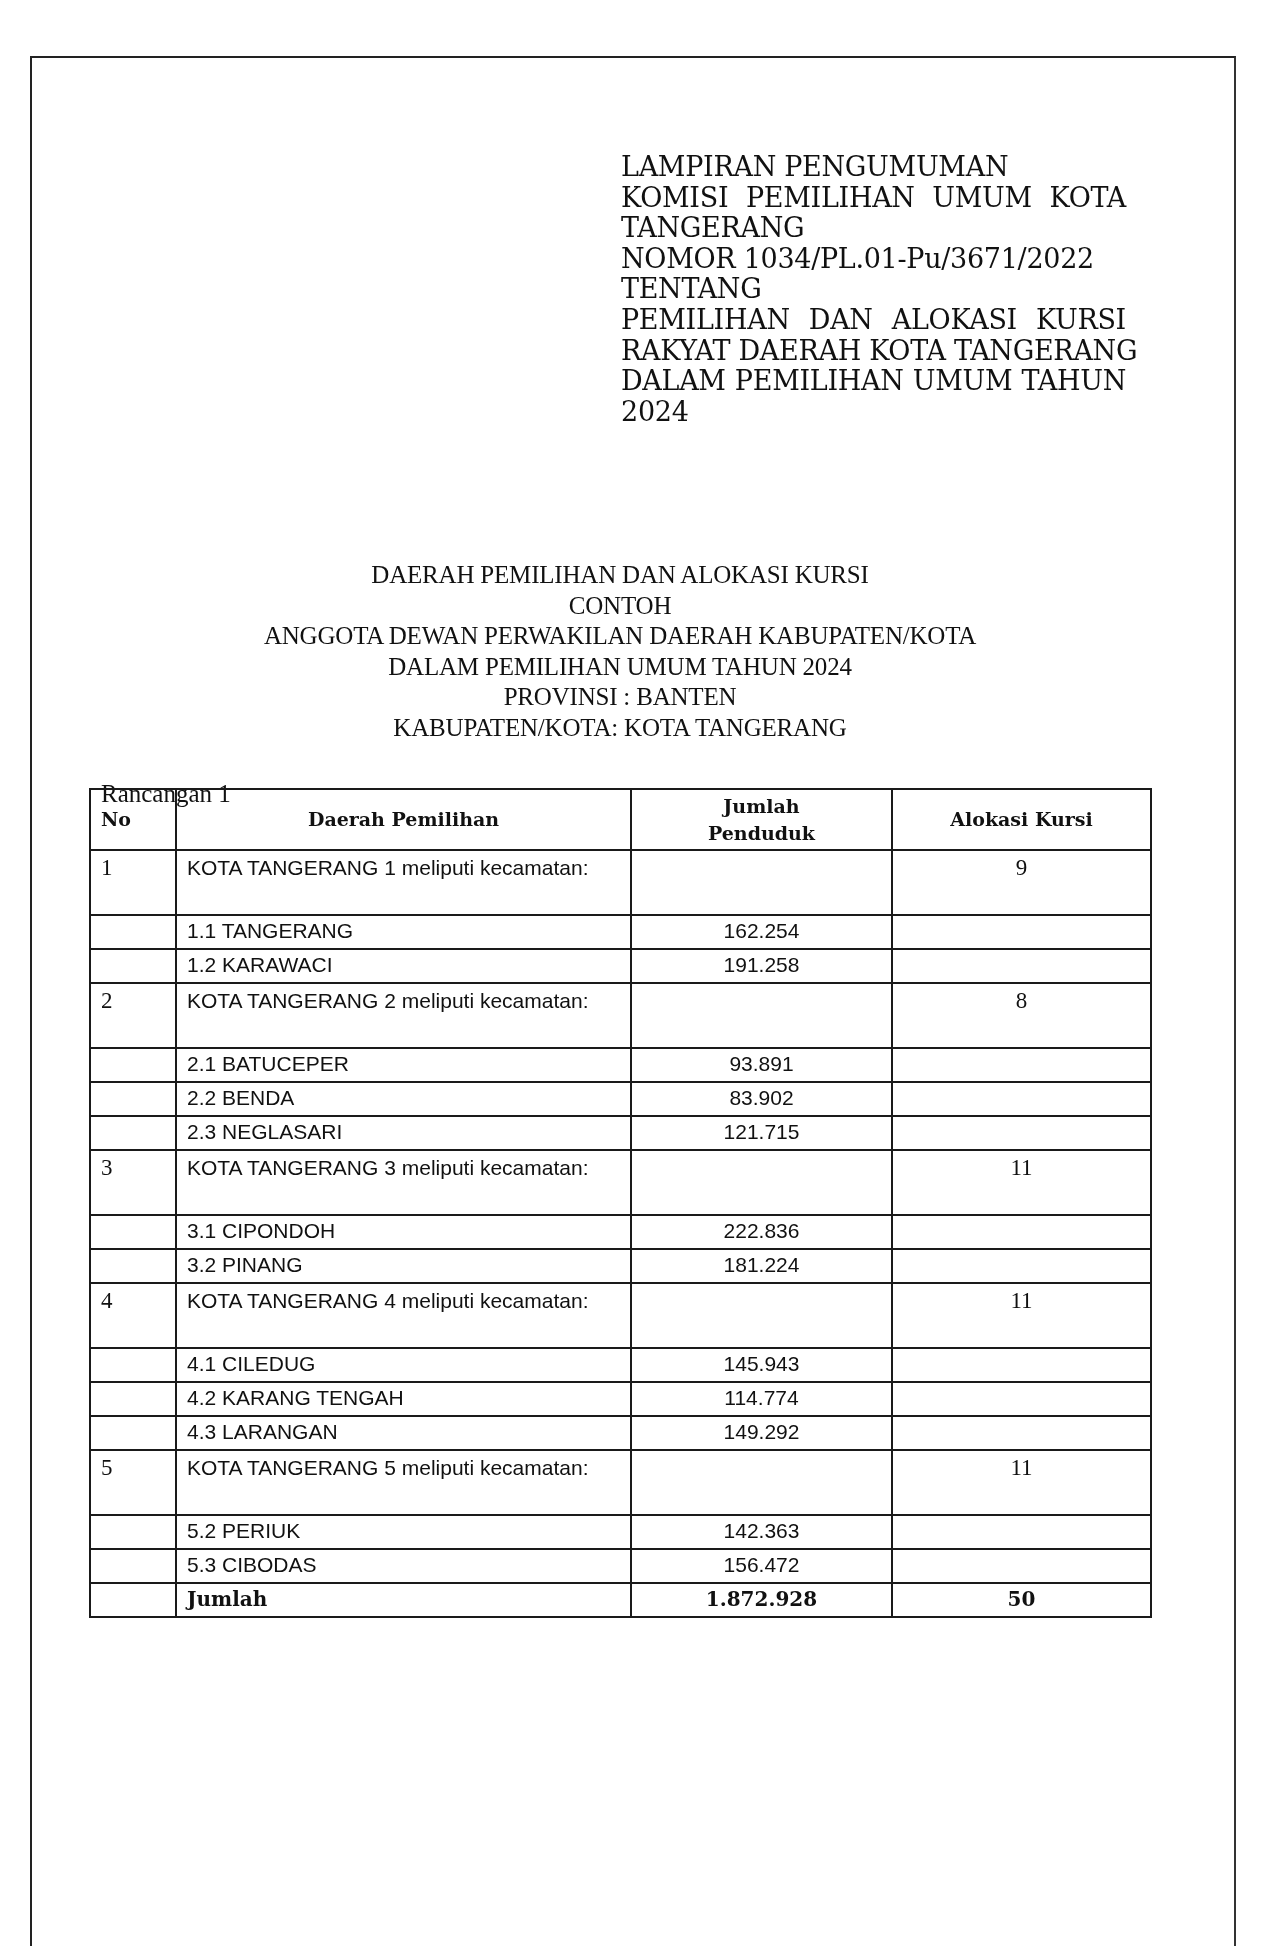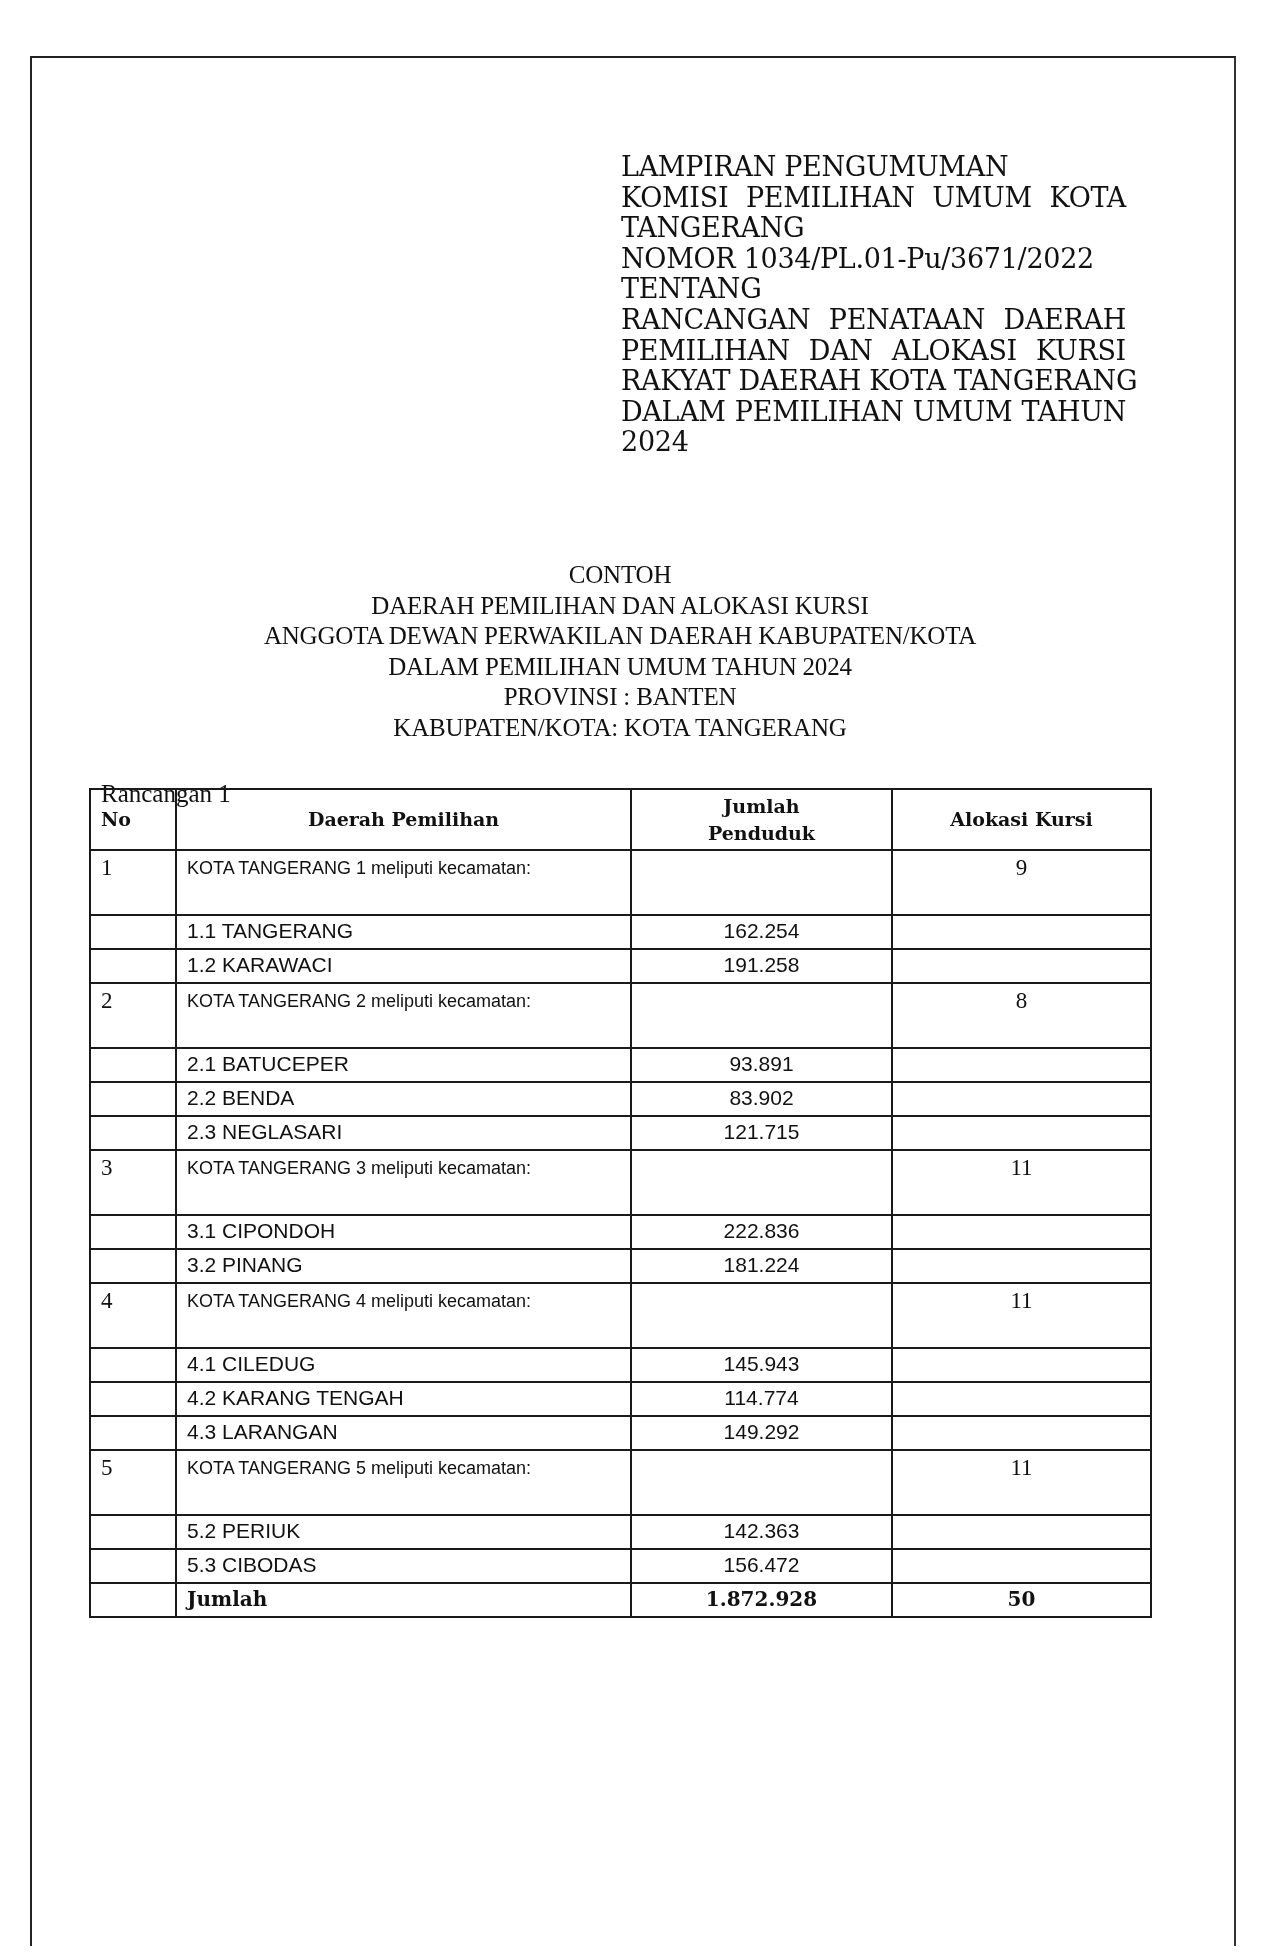--- a/index.html
+++ b/index.html
@@ -14,47 +14,46 @@
   .title-block { position:absolute; left:90px; width:1060px; top:560px; text-align:center;
                  font-family:"Liberation Serif", serif; font-size:25px; line-height:30.5px; letter-spacing:-0.2px; }
   .title-block .kab { }
   .rancangan { position:absolute; left:101px; top:780px; font-family:"Liberation Serif", serif; font-size:25px; }
   table.dapil { position:absolute; left:89px; top:788px; width:1061px; border-collapse:collapse; table-layout:fixed; }
   table.dapil th, table.dapil td { border:2px solid #1a1a1a; padding:0 10px; vertical-align:top; }
   table.dapil th { font-family:"DejaVu Serif", serif; font-weight:bold; font-size:19px; height:59px; vertical-align:middle; text-align:center; line-height:27px; }
   table.dapil th.no { text-align:left; }
   table.dapil td { font-family:"Liberation Sans", sans-serif; font-size:21px; height:32px; line-height:30px; }
   table.dapil tr.group td { height:60px; font-family:"Liberation Serif", serif; font-size:23px; line-height:28px; padding-top:3px; }
-  table.dapil tr.group td.name { font-family:"Liberation Sans", sans-serif; font-size:18px; }
+  table.dapil tr.group td.name { font-family:"Liberation Sans", sans-serif; font-size:21px; }
   td.num { text-align:center; }
   td.pop { text-align:center; padding-top:4px; }
   tr.total td { font-weight:bold; font-family:"DejaVu Serif", serif; font-size:20px; }
   col.c1 { width:86px; } col.c2 { width:455px; } col.c3 { width:261px; } col.c4 { width:259px; }
 </style>
 </head>
 <body>
 
 <div class="frame"></div>
 
 <div class="header-block serif" id="header-block">
     <div class="nojust">LAMPIRAN PENGUMUMAN</div>
     <div>KOMISI PEMILIHAN UMUM KOTA</div>
     <div class="nojust">TANGERANG</div>
     <div class="nojust">NOMOR 1034/PL.01-Pu/3671/2022</div>
     <div class="nojust">TENTANG</div>
-    <div>RANCANGAN PENATAAN DAERAH</div>
     <div>PEMILIHAN DAN ALOKASI KURSI</div>
     <div>RAKYAT DAERAH KOTA TANGERANG</div>
     <div>DALAM PEMILIHAN UMUM TAHUN</div>
     <div class="nojust">2024</div>
   </div>
 
 <div class="title-block">
+  <div>DAERAH PEMILIHAN DAN ALOKASI KURSI</div>
   <div>CONTOH</div>
-  <div>DAERAH PEMILIHAN DAN ALOKASI KURSI</div>
   <div>ANGGOTA DEWAN PERWAKILAN DAERAH KABUPATEN/KOTA</div>
   <div>DALAM PEMILIHAN UMUM TAHUN 2024</div>
   <div>PROVINSI : BANTEN</div>
   <div class="kab">KABUPATEN/KOTA: KOTA TANGERANG</div>
 </div>
 
 <div class="rancangan">Rancangan 1</div>
 
 <table class="dapil">
   <colgroup>

